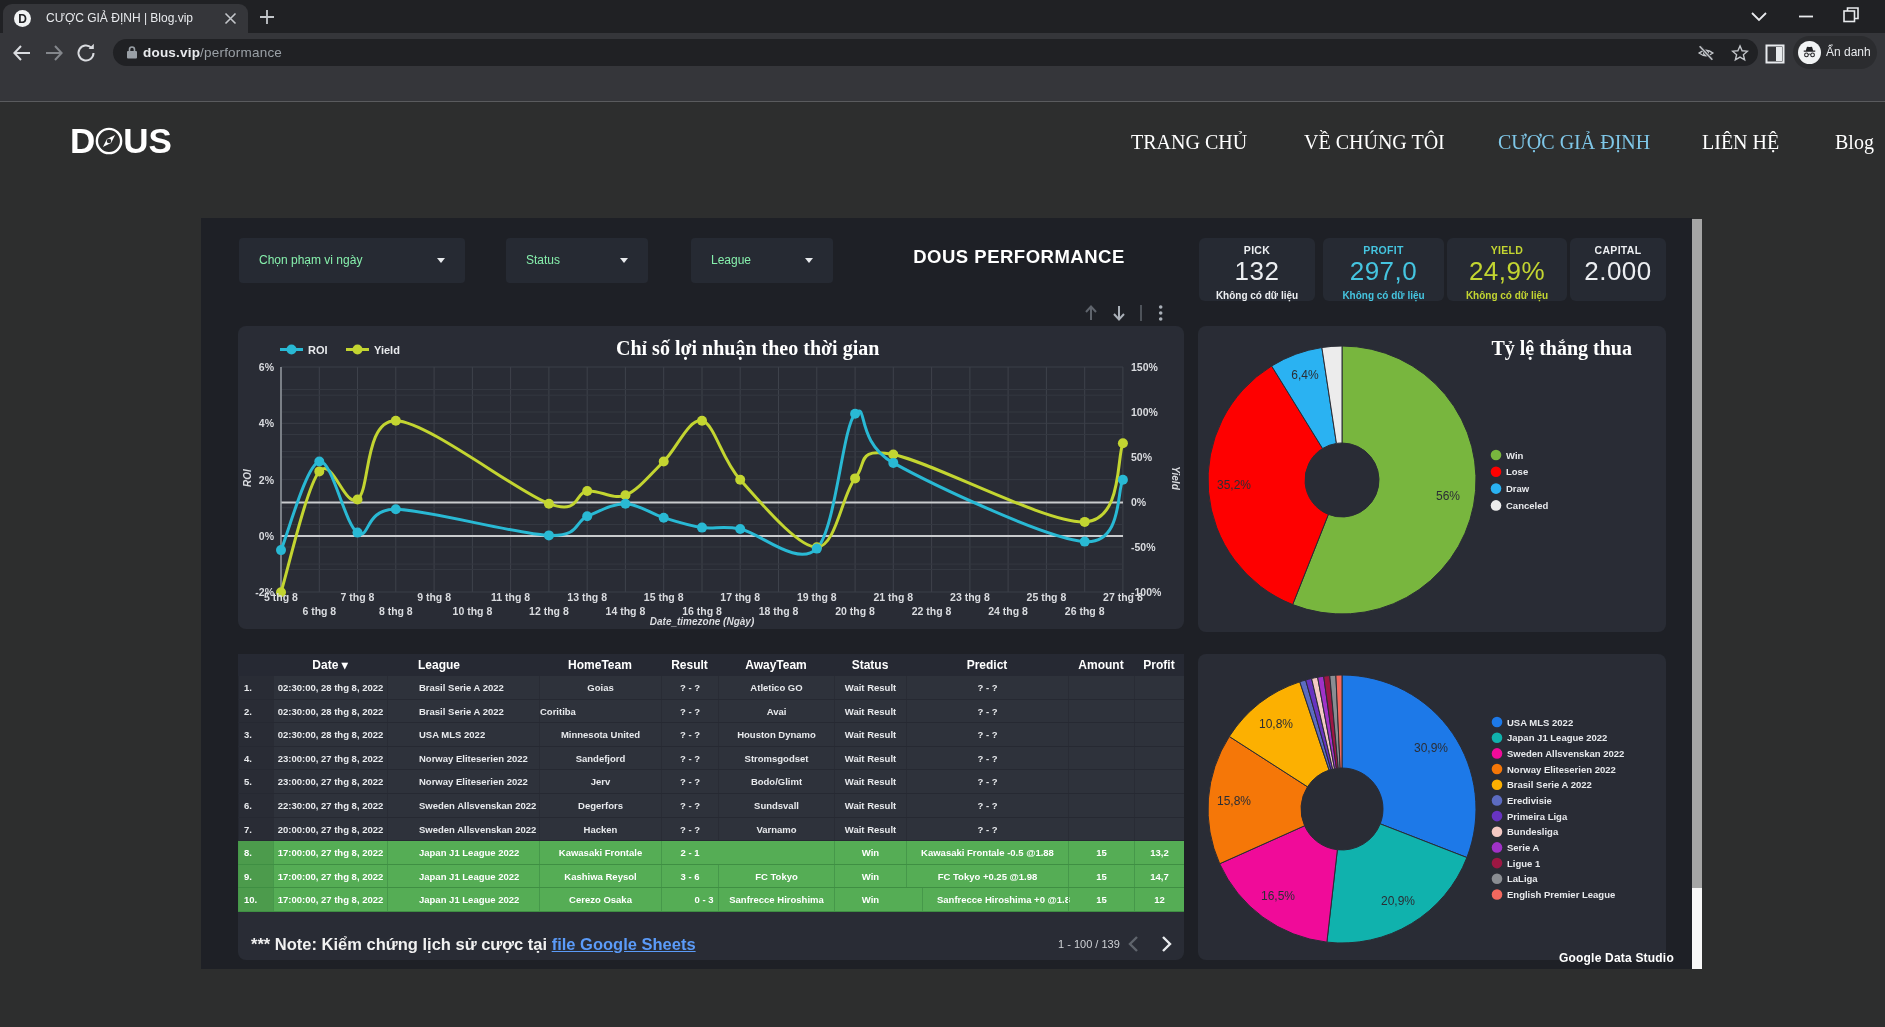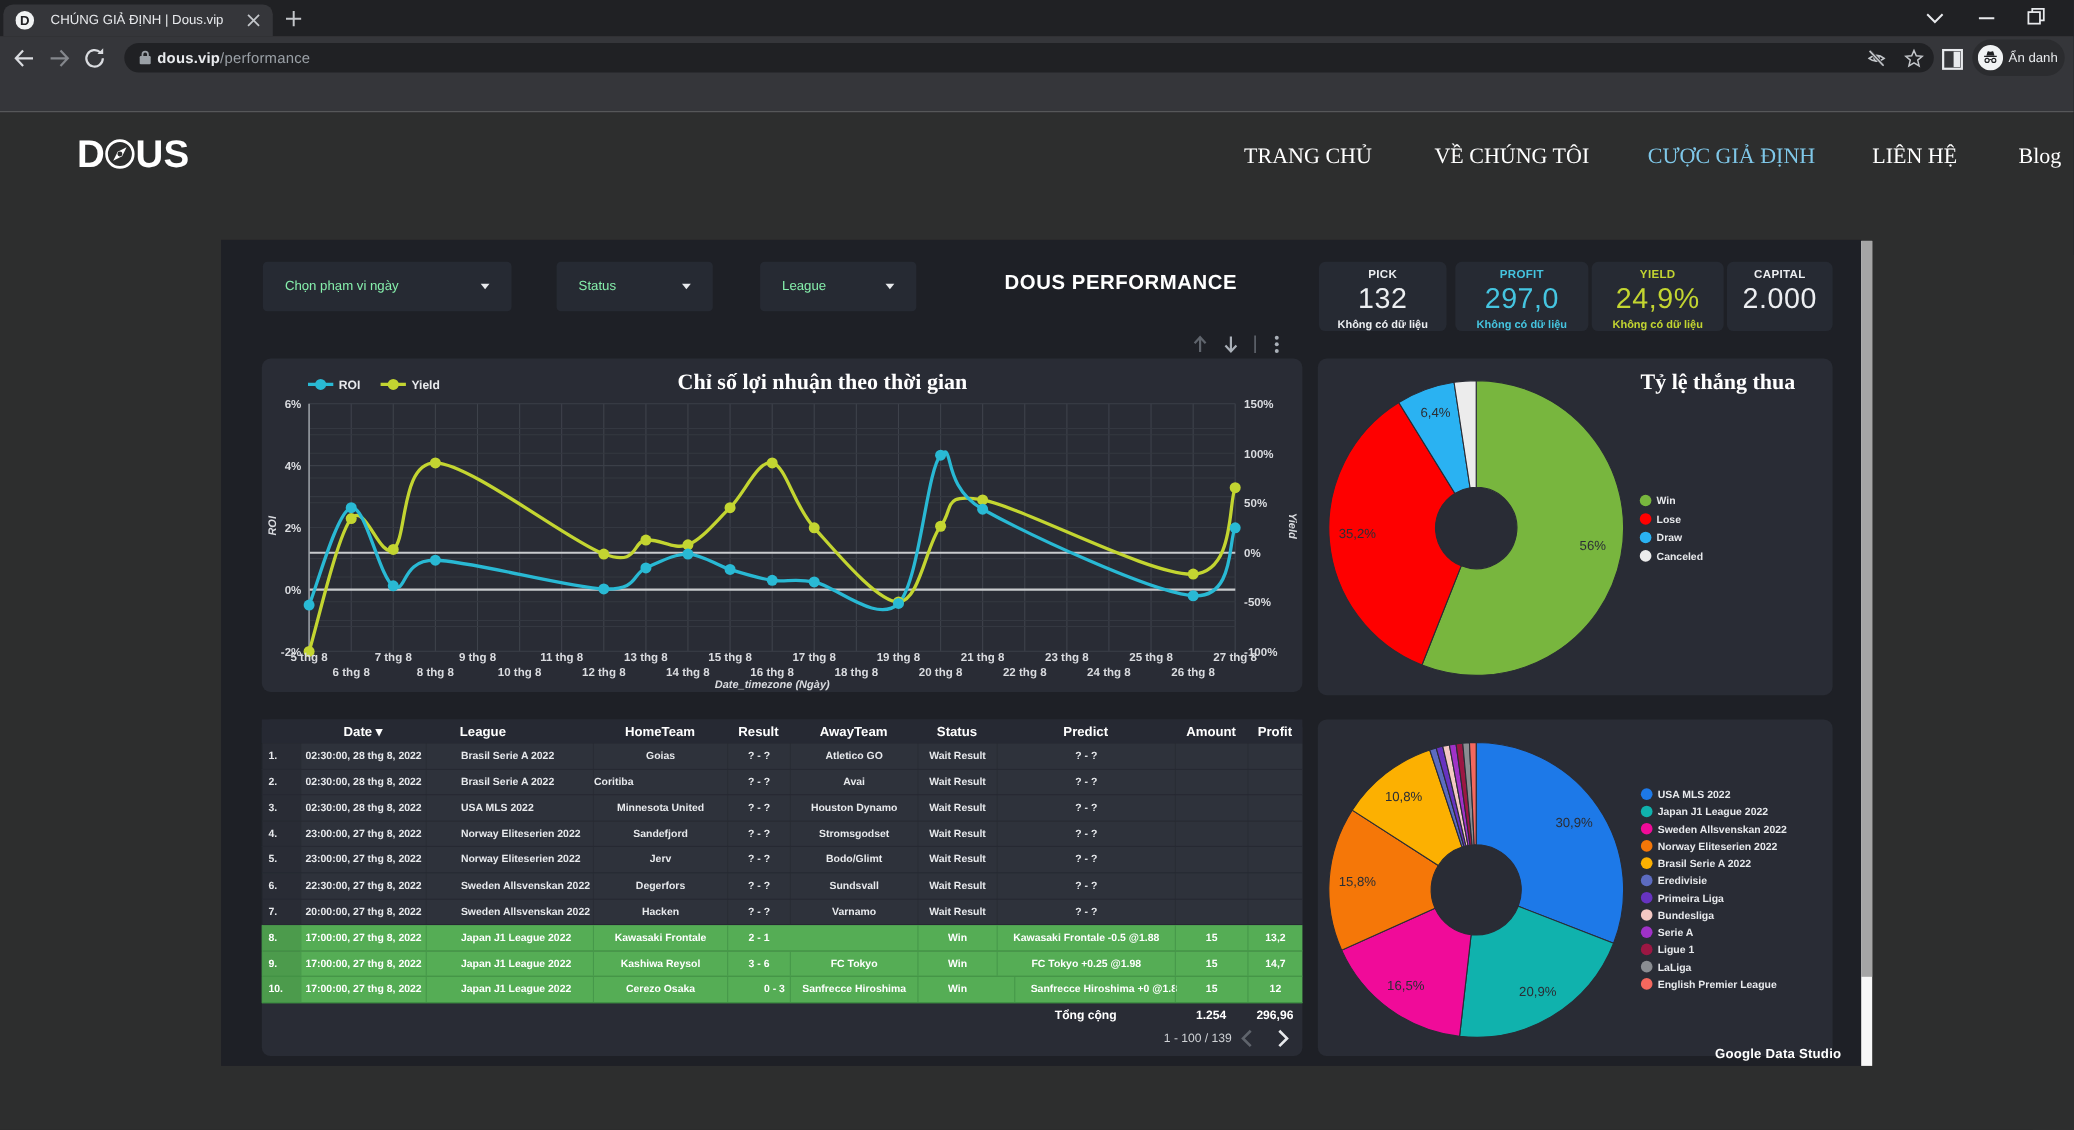--- a/index.html
+++ b/index.html
@@ -43,21 +43,21 @@
 .glink{color:#5b9bf8;text-decoration:underline}
 .tpage{position:absolute;left:820px;top:284px;font-size:11px;color:#cfd2d6}
 </style></head>
 <body>
 <div class="tabstrip">
   <div class="tab">
     <svg class="abs" style="left:11px;top:6px" width="17" height="17" viewBox="0 0 17 17">
         <circle cx="8.5" cy="8.5" r="8.5" fill="#f1f3f4"></circle>
         <text x="8.5" y="12.8" text-anchor="middle" style="font:700 12px &quot;Liberation Sans&quot;,sans-serif;fill:#202124">D</text>
       </svg>
-    <span class="abs" style="left:43px;top:7px">CHÚNG GIẢ ĐỊNH | Dous.vip</span>
+    <span class="abs" style="left:43px;top:7px">CƯỢC GIẢ ĐỊNH | Blog.vip</span>
     <svg class="abs" style="left:221px;top:8px" width="13" height="13" viewBox="0 0 13 13">
         <path d="M1.5 1.5 L11.5 11.5 M11.5 1.5 L1.5 11.5" stroke="#c3c6ca" stroke-width="1.6"></path>
       </svg>
   </div>
   <svg class="abs" style="left:260px;top:10px" width="14" height="14" viewBox="0 0 14 14">
       <path d="M7 0 V14 M0 7 H14" stroke="#c3c6ca" stroke-width="1.8"></path>
     </svg>
   <svg class="abs" style="left:1748px;top:9px" width="22" height="14" viewBox="0 0 22 14">
       <path d="M4 4 L11 11 L18 4" fill="none" stroke="#e8eaed" stroke-width="1.8"></path>
     </svg>
@@ -438,25 +438,21 @@
           <div class="tc" style="left:35px;width:114px;text-align:center;">17:00:00, 27 thg 8, 2022</div>
           <div class="tc" style="left:149px;width:152px;text-align:left;padding-left:31px;">Japan J1 League 2022</div>
           <div class="tc" style="left:301px;width:122px;text-align:center;">Cerezo Osaka</div>
           <div class="tc" style="left:423px;width:57px;text-align:center;padding-left:28px;">0 - 3</div>
           <div class="tc" style="left:480px;width:116px;text-align:center;">Sanfrecce Hiroshima</div>
           <div class="tc" style="left:596px;width:72px;text-align:center;">Win</div>
           <div class="tc" style="left:668px;width:162px;text-align:center;margin-left:16px;">Sanfrecce Hiroshima +0 @1.8</div>
           <div class="tc" style="left:830px;width:66px;text-align:center;">15</div>
           <div class="tc" style="left:896px;width:50px;text-align:center;">12</div>
         </div>
-<div class="tsum">
-  <div class="tc" style="left:668px;width:162px;text-align:center;">Tổng cộng</div>
-  <div class="tc" style="left:830px;width:66px;text-align:center;">1.254</div>
-  <div class="tc" style="left:896px;width:50px;text-align:center;">296,96</div>
-</div>
+<div class="tnote">*** Note: Kiểm chứng lịch sử cược tại <a class="glink">file Google Sheets</a></div>
 <div class="tpage">1 - 100 / 139</div>
 <svg width="52" height="24" viewBox="0 0 52 24" style="position:absolute;left:884px;top:278px">
 <path d="M15 5 L8 12 L15 19" fill="none" stroke="#5f646c" stroke-width="2.4"></path>
 <path d="M41 5 L48 12 L41 19" fill="none" stroke="#e8eaed" stroke-width="2.4"></path>
 </svg>
 </div>
     <div class="panel" style="left:997px;top:436px;width:468px;height:306px">
       <svg width="468" height="306" viewBox="0 0 468 306" style="position:absolute;left:0;top:0">
 <style>.pl{font:400 12px "Liberation Sans",sans-serif;fill:#2b2e35;text-anchor:middle}.lg{font:700 9.5px "Liberation Sans",sans-serif;fill:#e8eaed}</style>
 <path d="M144.00,21.00 A134,134 0 0 1 268.90,203.54 L182.21,169.85 A41,41 0 0 0 144.00,114.00 Z" fill="#1d79e8" stroke="#292c35" stroke-width="1"></path>

